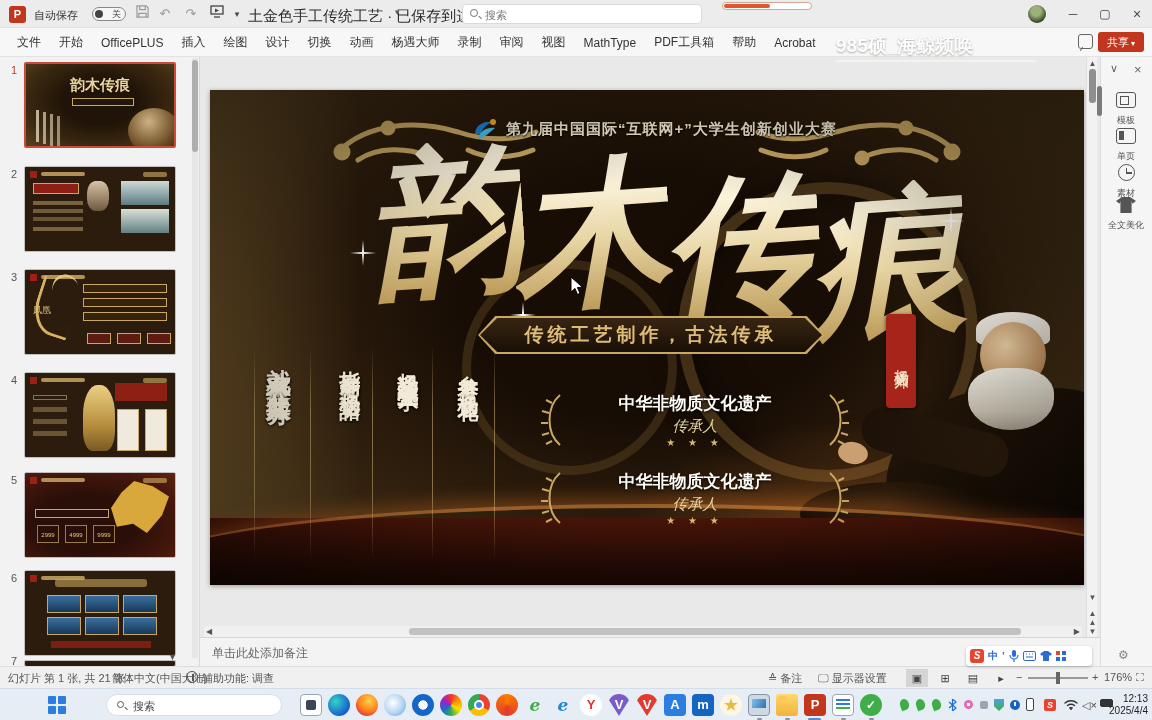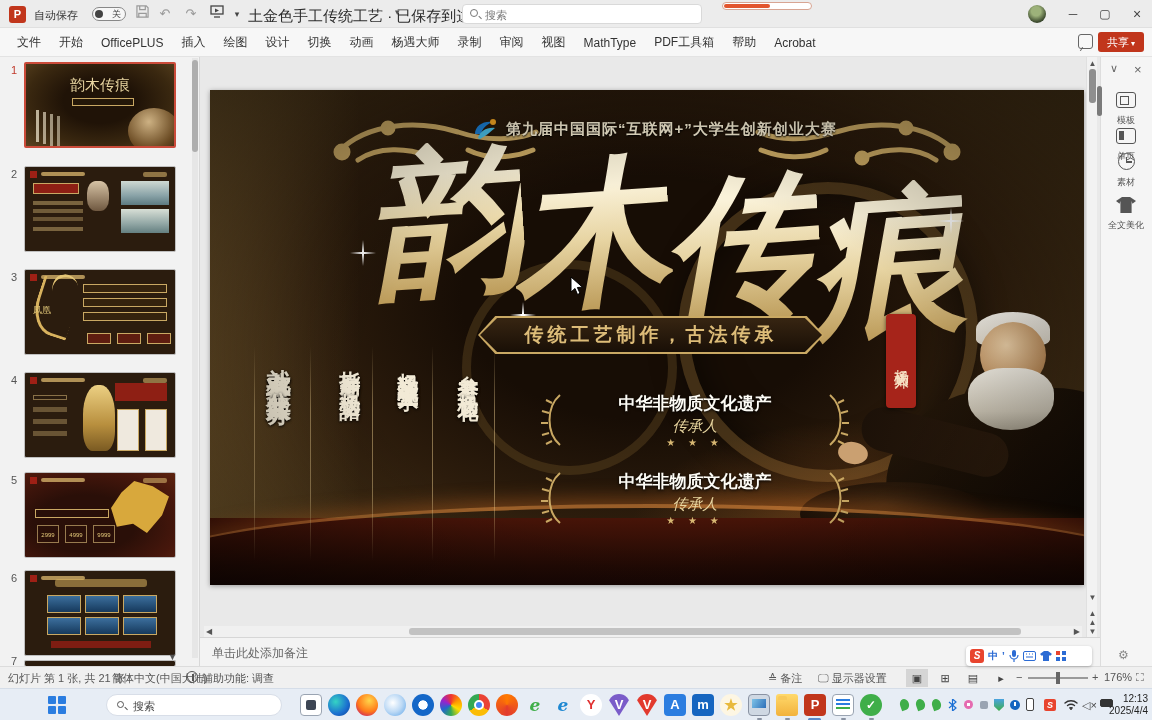--- a/index.html
+++ b/index.html
@@ -49,21 +49,21 @@
   .thumb.sel{border:2px solid #cb4b3a;}
   .thumb-scroll{left:192px;top:58px;width:6px;height:600px;background:#e6e6e6;}
   .thumb-scroll .handle{position:absolute;left:0;top:2px;width:6px;height:92px;background:#aeaeae;border-radius:3px;}
   .thumb-down{left:168px;top:652px;font-size:9px;color:#555;}
 
   .mini-red{position:absolute;left:5px;top:4px;width:7px;height:7px;background:#9e2015;}
   .mini-head{position:absolute;left:16px;top:5px;width:44px;height:4px;background:rgba(210,175,105,.8);border-radius:2px;}
   .mini-head2{position:absolute;right:8px;top:5px;width:24px;height:5px;background:rgba(210,175,105,.6);border-radius:2px;}
   .t1{background:radial-gradient(ellipse at 50% 45%,#201307 0 35%,#3a2810 70%,#59421f);}
   .t1 .cap{position:absolute;left:0;right:0;top:12px;text-align:center;font-family:"DejaVu Serif",serif;
-           font-size:15px;font-weight:normal;color:#e8d5a0;}
+           font-size:15px;font-weight:bold;color:#e8d5a0;}
   .t1 .ban{position:absolute;left:46px;top:34px;width:62px;height:8px;border:1px solid #c9a863;background:#241708;}
   .t1 .cols{position:absolute;left:10px;top:46px;width:3px;height:32px;background:rgba(235,225,200,.75);box-shadow:7px 2px 0 rgba(235,225,200,.65),14px 4px 0 rgba(235,225,200,.6),21px 6px 0 rgba(235,225,200,.55);}
   .t1 .man{position:absolute;right:-6px;bottom:-8px;width:52px;height:46px;border-radius:50%;
            background:radial-gradient(circle at 40% 30%,#cdb183,#6a4a22 60%,#2a1a0a);}
   .t2 .red-tag{position:absolute;left:8px;top:16px;width:46px;height:11px;background:#8e1f14;border:1px solid #c9a863;}
   .t2 .port{position:absolute;left:62px;top:14px;width:22px;height:30px;border-radius:40%;
             background:linear-gradient(#d7c3a5,#6f5840);}
   .t2 .img1{position:absolute;right:6px;top:14px;width:48px;height:24px;background:linear-gradient(#cfd9d2,#8aa3a8 60%,#5d7a80);}
   .t2 .img2{position:absolute;right:6px;top:42px;width:48px;height:24px;background:linear-gradient(#d8dfd6,#93a8a6 60%,#647f80);}
   .t2 .rows{position:absolute;left:8px;top:34px;width:50px;height:4px;background:rgba(200,170,110,.5);
@@ -273,20 +273,21 @@
       <span class="tab">MathType</span>
       <span class="tab">PDF工具箱</span>
       <span class="tab">帮助</span>
       <span class="tab">Acrobat</span>
     </div>
   </div>
   <div class="abs comment-btn"></div>
   <div class="abs share-btn">
     <span>共享</span><span class="caret">▾</span>
   </div>
+  <div class="abs wm-top">985硕_海鲸频唤</div>
 
   <div class="abs thumb-panel"></div>
 
   <div class="abs thumb-num" style="top:64px;color:#c0392b">1</div>
   <div class="abs thumb sel t1" style="top:62px">
     <div class="cap">韵木传痕</div>
     <div class="ban"></div>
     <div class="cols"></div>
     <div class="man"></div>
   </div>
@@ -516,21 +517,21 @@
   <div class="abs sb-top" style="left:1134px;font-size:13px">×</div>
   <div class="abs sb-splitter"></div>
   <div class="abs sb-item" style="top:92px">
     <span class="sb-ic pg"></span>
     <div class="sb-label">模板</div>
   </div>
   <div class="abs sb-item" style="top:128px">
     <span class="sb-ic one"></span>
     <div class="sb-label">单页</div>
   </div>
-  <div class="abs sb-item" style="top:153px">
+  <div class="abs sb-item" style="top:164px">
     <span class="sb-ic clock"></span>
     <div class="sb-label">素材</div>
   </div>
   <div class="abs sb-item" style="top:197px">
     <span class="sb-shirt"></span>
     <div class="sb-label">全文美化</div>
   </div>
 
   <div class="abs ime">
     <div class="slogo">S</div>

